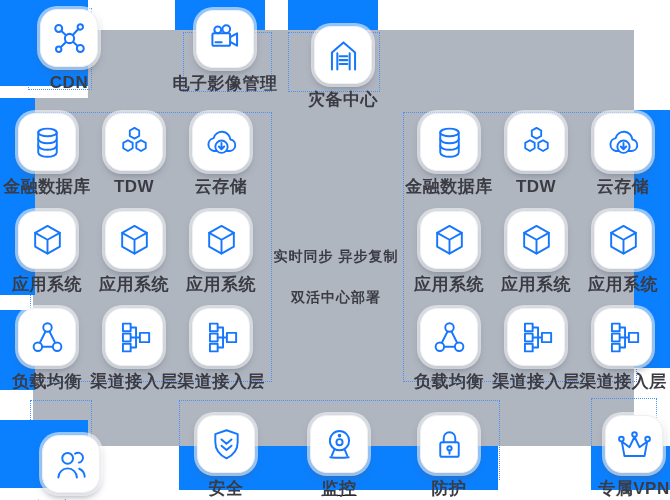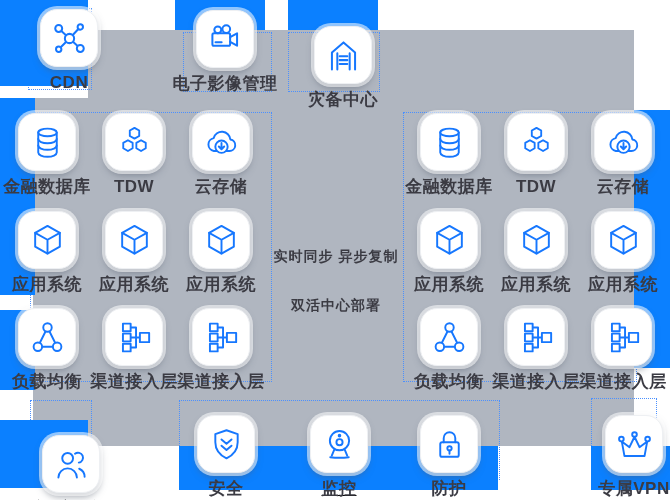--- a/index.html
+++ b/index.html
@@ -48,21 +48,21 @@
   <div class="blue" style="left:175px;top:0;width:90px;height:30px;"></div>
   <div class="blue" style="left:288px;top:0;width:90px;height:30px;"></div>
   <div class="blue" style="left:0;top:98px;width:35px;height:197px;"></div>
   <div class="blue" style="left:0;top:310px;width:35px;height:80px;"></div>
   <div class="blue" style="left:634px;top:110px;width:36px;height:258px;"></div>
   <div class="blue" style="left:0;top:420px;width:88px;height:68px;"></div>
   <div class="blue" style="left:179px;top:446px;width:319px;height:44px;"></div>
   <div class="blue" style="left:591px;top:446px;width:79px;height:44px;"></div>
 
   <div class="center-text" style="left:266px;top:248px;">实时同步 异步复制</div>
-  <div class="center-text" style="left:266px;top:297px;">双活中心部署</div>
+  <div class="center-text" style="left:266px;top:289px;">双活中心部署</div>
 <div class="item" style="left: 40px; top: 9px;">
       <div class="squircle">
         <svg viewBox="0 0 48 48" fill="none" stroke="currentColor" stroke-width="2.6" stroke-linecap="round" stroke-linejoin="round">
           <path d="M24 24 L11 12 M24 24 L37 10 M24 24 L11 37 M24 24 L37 36"></path>
           <circle cx="24" cy="24" r="6" fill="#fff"></circle>
           <circle cx="10" cy="11" r="4.5" fill="#fff"></circle>
           <circle cx="38" cy="9" r="3.5" fill="#fff"></circle>
           <circle cx="10" cy="38" r="3.5" fill="#fff"></circle>
           <circle cx="38" cy="37" r="4.5" fill="#fff"></circle>
         </svg>

